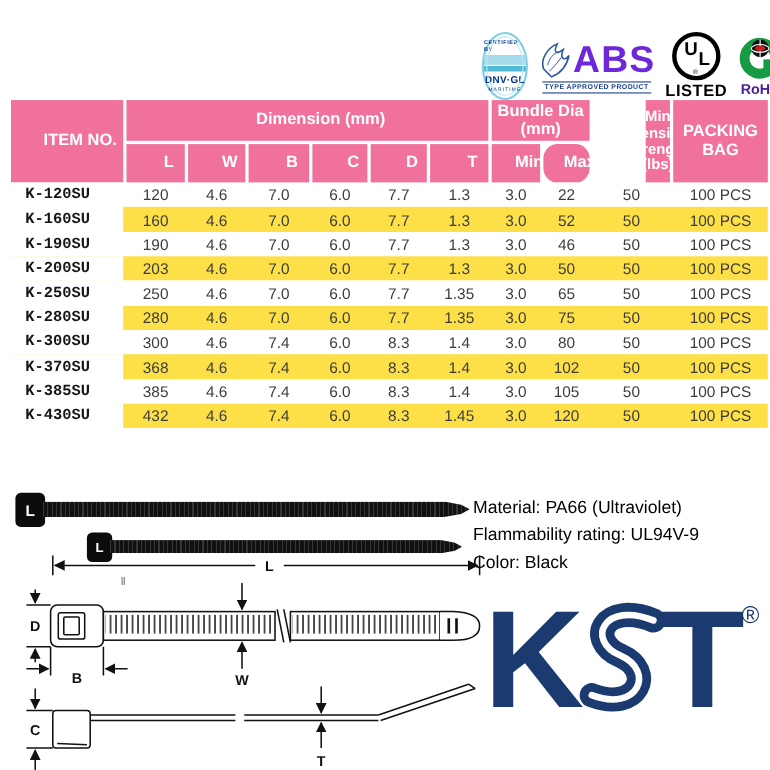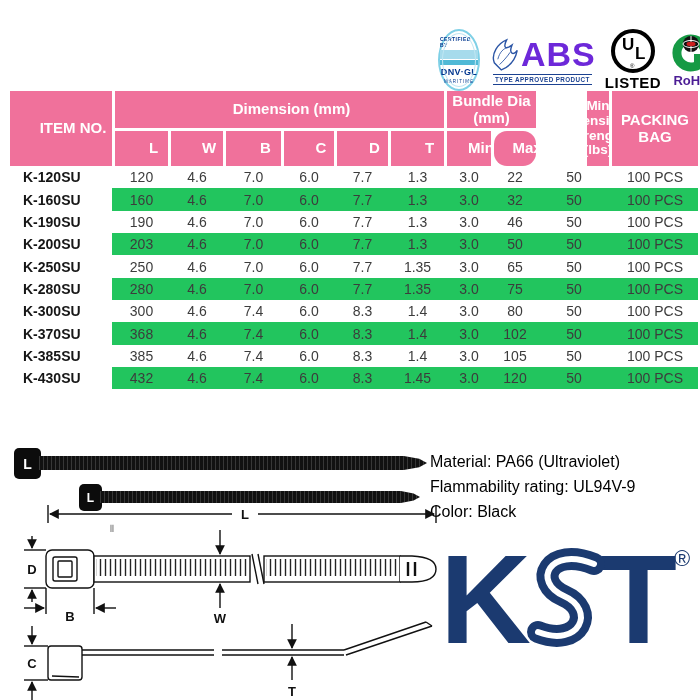--- a/index.html
+++ b/index.html
@@ -40,24 +40,24 @@
   .grid11{display:grid;
     grid-template-columns:102px 53px 52px 55px 50px 51px 53px 44px 42px 70px 1fr;
     column-gap:3px;}
   .thead{position:absolute;left:10px;top:91px;width:688px;
          grid-template-rows:37px 35px;row-gap:3px;}
   .h{background:#f0719b;color:#fff;font-weight:bold;font-size:15px;
      display:flex;align-items:center;justify-content:center;text-align:center;line-height:1.1;padding-left:24px;}
   .h.small{font-size:13.5px;margin-left:48px;}
   .tbody{position:absolute;left:10px;top:166px;width:688px;}
   .trow{height:22.35px;align-items:center;background:#fff;}
-  .trow.striped{background:#22c55e;}
+  .trow.striped{background:#fde047;}
   .cell{text-align:center;font-size:14px;color:#3c3c3c;}
   .cell.item{background:#fff;text-align:left;padding-left:13px;font-weight:bold;
-             color:#161616;height:100%;display:flex;align-items:center;box-sizing:border-box;}
+             color:#161616;height:100%;display:flex;align-items:center;box-sizing:border-box;font-family:Liberation Mono, monospace;}
 
   
   .tie-head{position:absolute;background:#0c0c0c;border-radius:5px;
             display:flex;align-items:center;justify-content:center;
             color:#fff;font-weight:bold;}
   .tie-strap{position:absolute;background:#111;
      background-image:repeating-linear-gradient(90deg,rgba(255,255,255,.16) 0 1px,transparent 1px 4px);
      clip-path:polygon(0 0,94% 0,98% 20%,100% 50%,98% 80%,94% 100%,0 100%);}
   #tie1-head{left:14px;top:448px;width:27px;height:31px;font-size:14px;}
   #tie1-strap{left:39px;top:456px;width:388px;height:14px;}
@@ -147,21 +147,21 @@
       </div>
       <div class="trow grid11 striped">
         <div class="cell item">K-160SU</div>
         <div class="cell">160</div>
         <div class="cell">4.6</div>
         <div class="cell">7.0</div>
         <div class="cell">6.0</div>
         <div class="cell">7.7</div>
         <div class="cell">1.3</div>
         <div class="cell">3.0</div>
-        <div class="cell">32</div>
+        <div class="cell">52</div>
         <div class="cell">50</div>
         <div class="cell">100 PCS</div>
       </div>
       <div class="trow grid11">
         <div class="cell item">K-190SU</div>
         <div class="cell">190</div>
         <div class="cell">4.6</div>
         <div class="cell">7.0</div>
         <div class="cell">6.0</div>
         <div class="cell">7.7</div>

